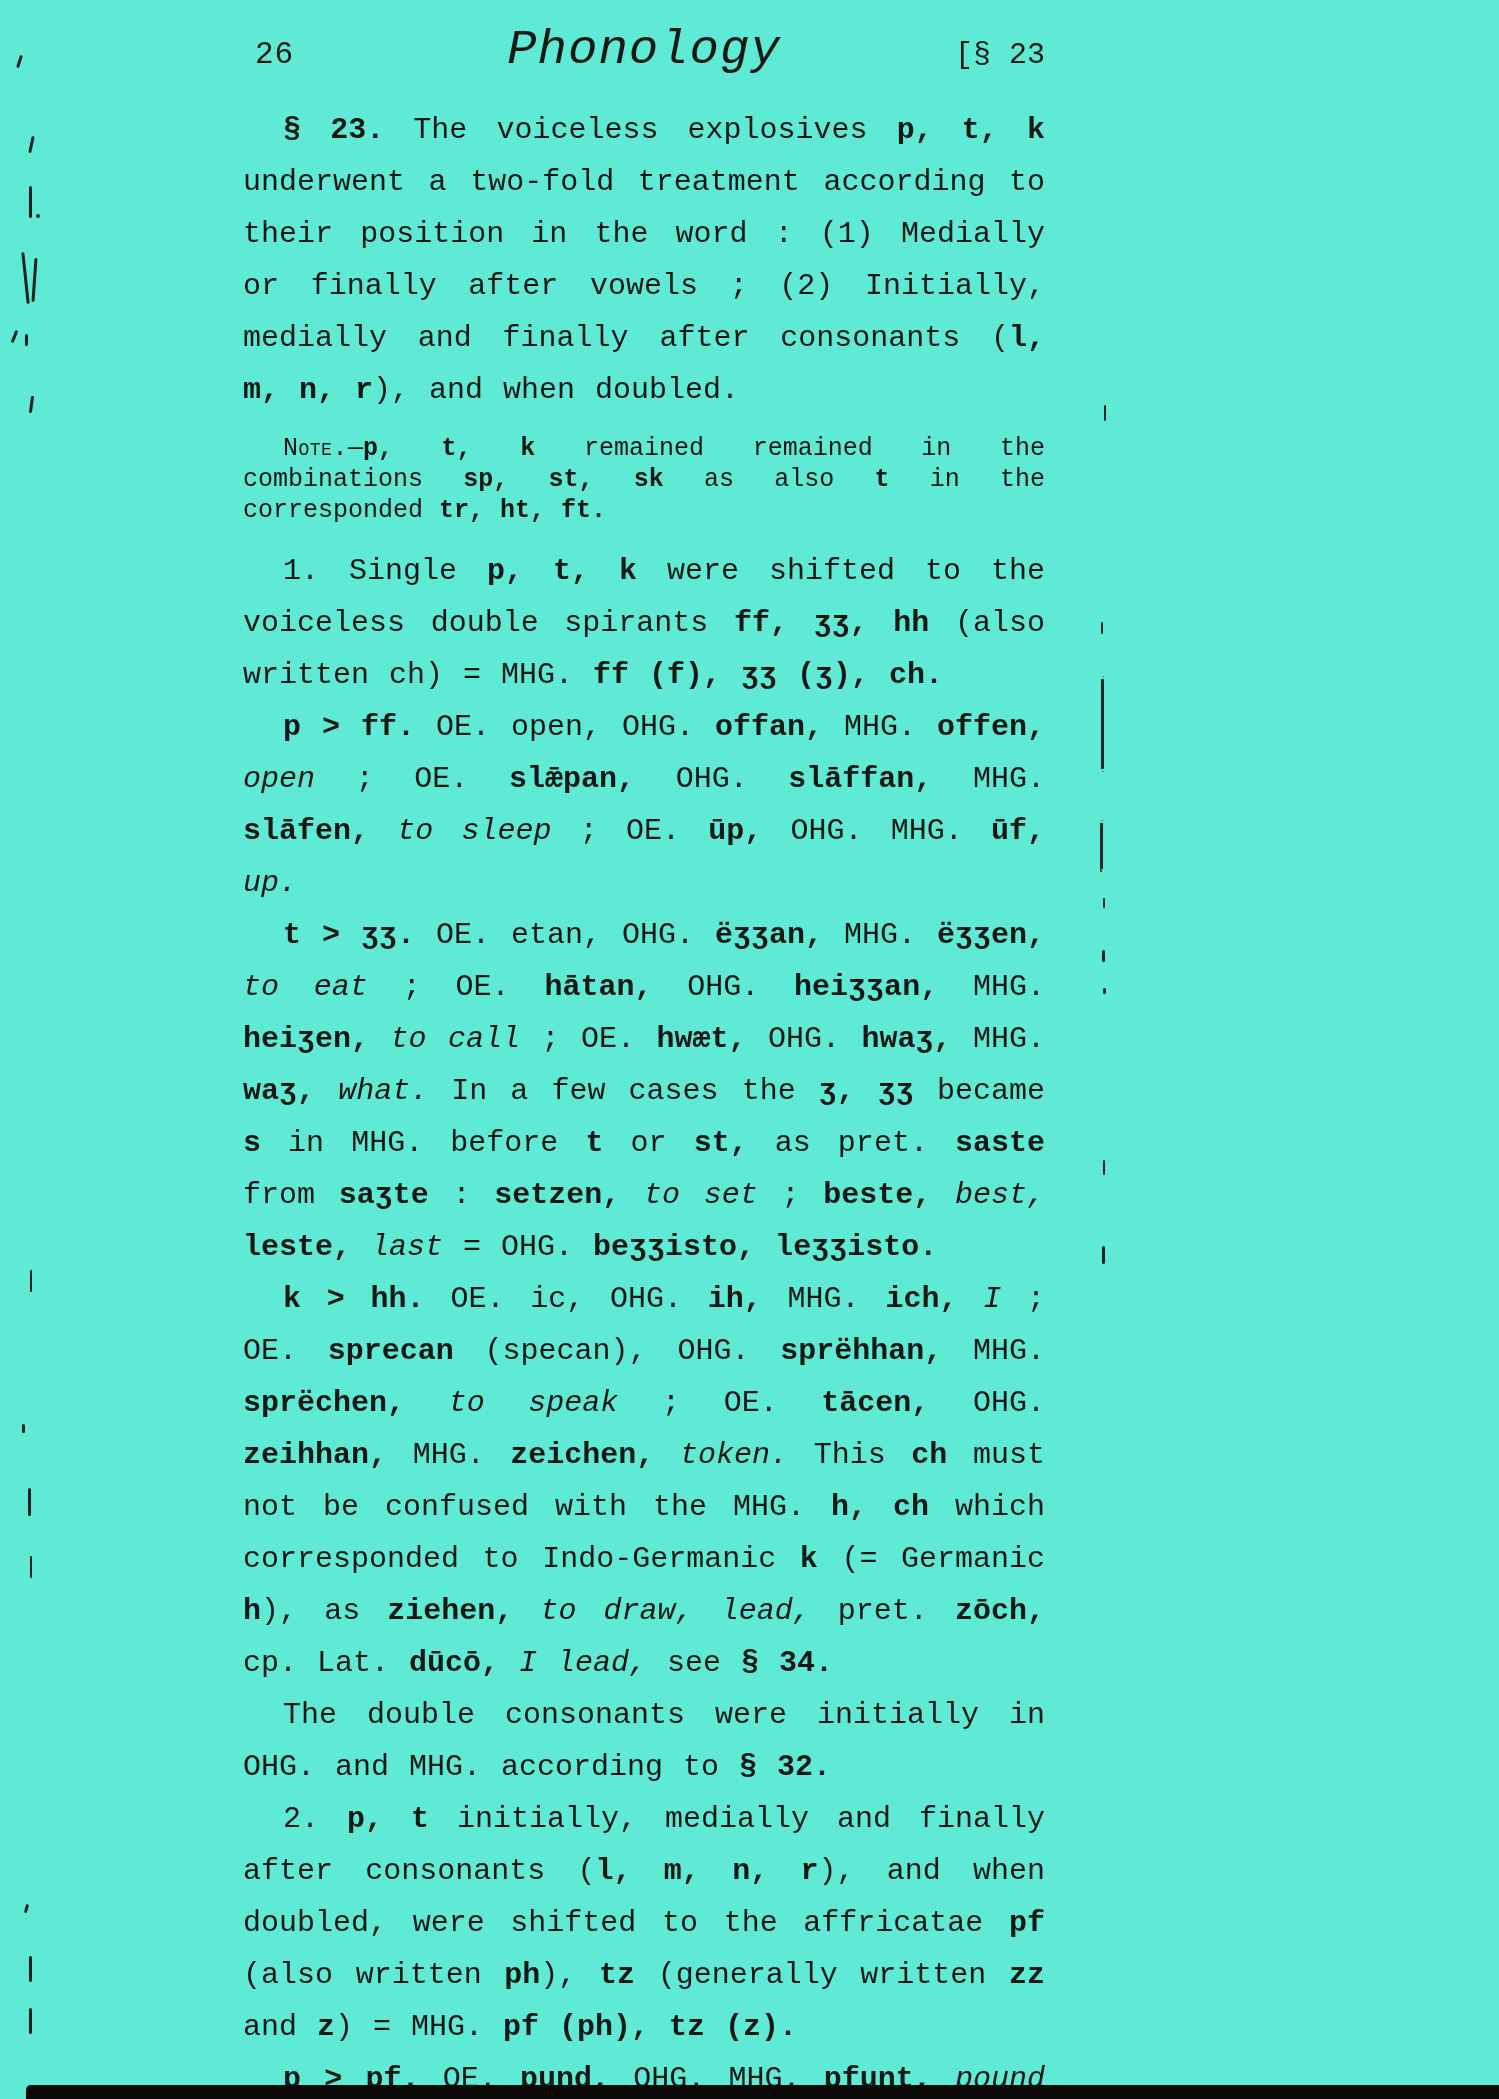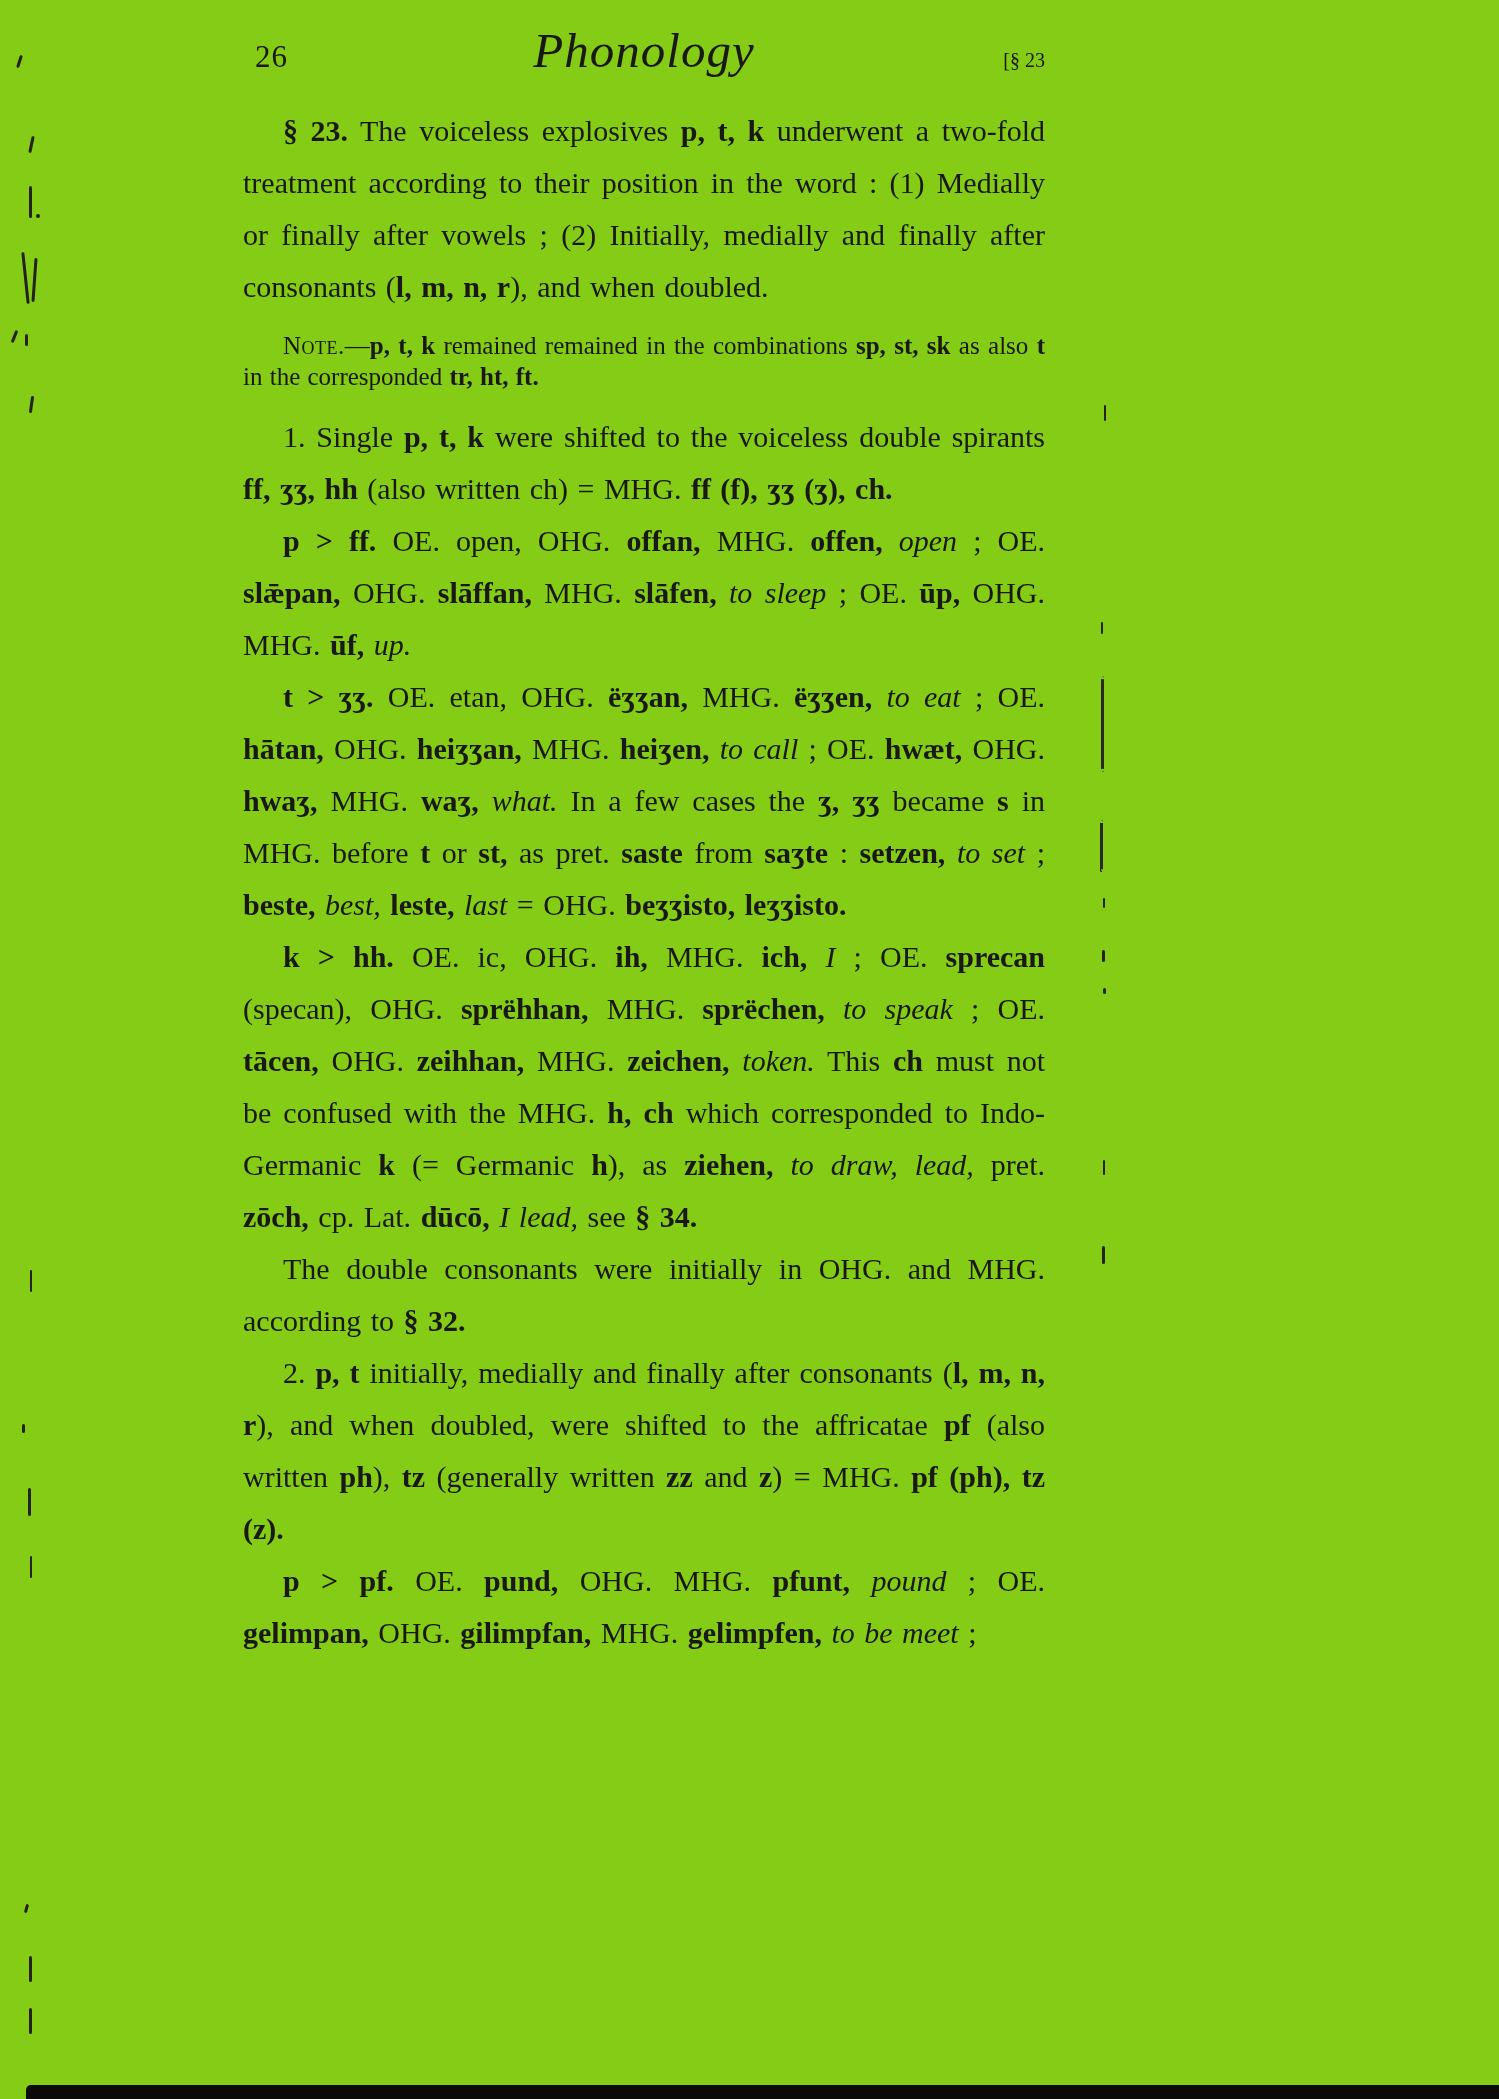--- a/index.html
+++ b/index.html
@@ -1,31 +1,31 @@
 <!DOCTYPE html>
 <html><head>
 <meta charset="utf-8">
 <style>
   * { margin:0; padding:0; box-sizing:border-box; }
   html, body { width:1499px; height:2099px; }
   body { background:#e8e6e1; }
   .page {
     position:relative; width:1499px; height:2099px;
-    background:#84cc16; overflow:hidden;
-    font-family:Liberation Serif, serif;
+    background:#5eead4; overflow:hidden;
+    font-family:Liberation Mono, monospace;
     color:#191815;
   }
   .column { position:absolute; left:243px; top:22px; width:802px; }
   .page-header {
     display:grid; grid-template-columns:1fr auto 1fr;
     align-items:baseline; margin-bottom:26px;
   }
   .pagenum { font-size:31px; justify-self:start; padding-left:12px; letter-spacing:1px; }
   .title { font-size:49px; font-style:italic; letter-spacing:1px; }
-  .secref { font-size:20px; justify-self:end; }
+  .secref { font-size:30px; justify-self:end; }
   .para {
     font-size:30px; line-height:52px;
     text-align:justify; text-indent:40px;
     word-spacing:2px;
   }
   .para.note { font-size:25px; line-height:31px; margin:17px 0 19px; word-spacing:1px; }
   .b { font-weight:bold; }
   .i { font-style:italic; }
   .sc { font-variant:small-caps; letter-spacing:0.5px; }
   .artifact { position:absolute; background:#24221e; border-radius:2px; }

